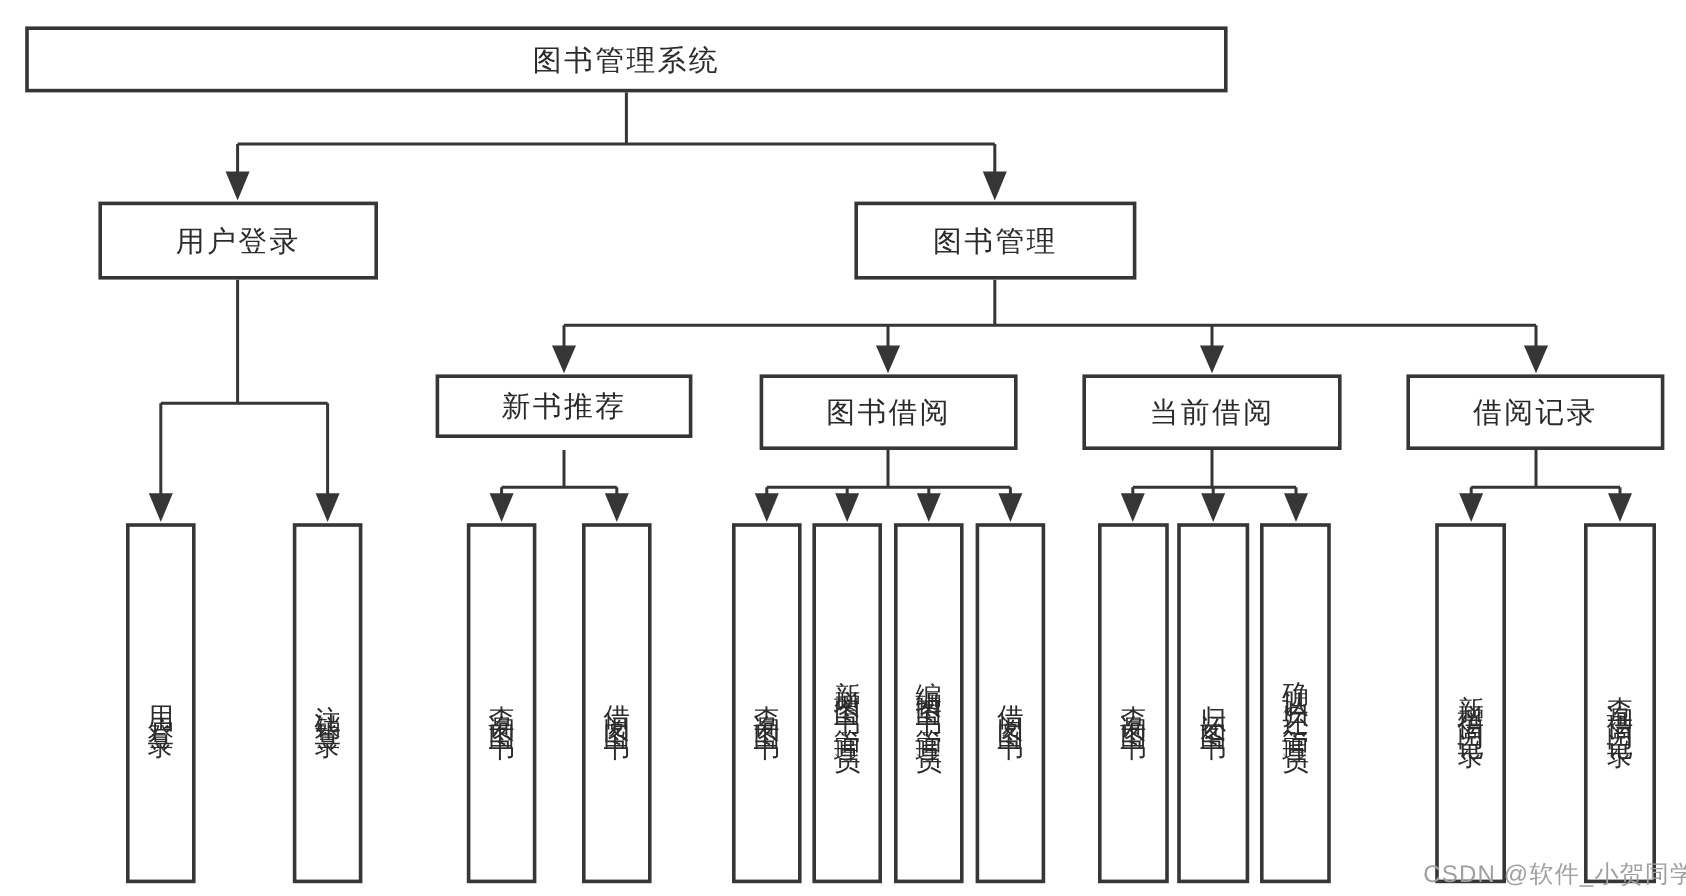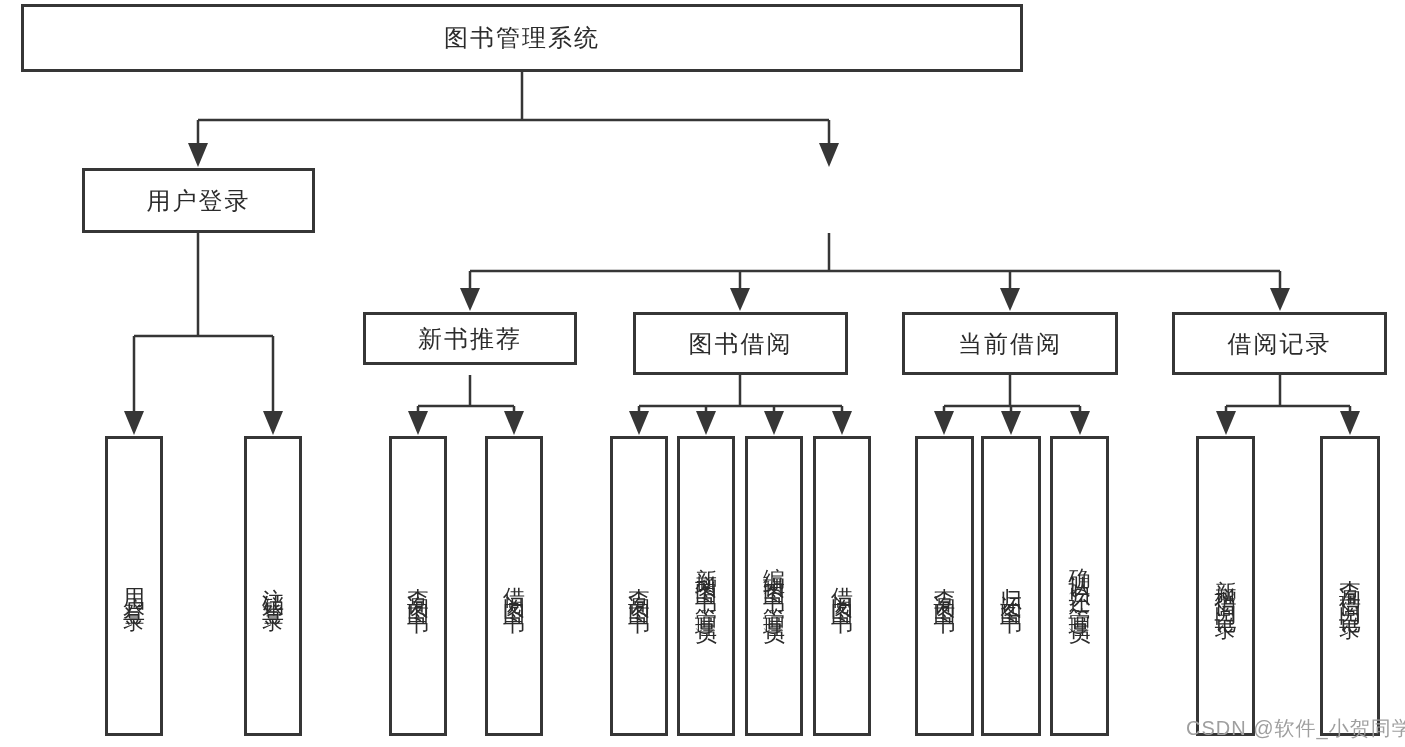--- a/index.html
+++ b/index.html
@@ -73,26 +73,29 @@
     <path d="M1010 375 V406 M944 406 H1080 M944 406 V413 M1011 406 V413 M1080 406 V413"></path>
     <polygon points="934,411 954,411 944,435"></polygon>
     <polygon points="1001,411 1021,411 1011,435"></polygon>
     <polygon points="1070,411 1090,411 1080,435"></polygon>
 
     <path d="M1280 375 V406 M1226 406 H1350 M1226 406 V413 M1350 406 V413"></path>
     <polygon points="1216,411 1236,411 1226,435"></polygon>
     <polygon points="1340,411 1360,411 1350,435"></polygon>
   </svg>
 
-  <div class="node" style="left:21px;top:4px;width:1002px;height:68px;">
+  <div class="node" style="left:21px;top:22px;width:1002px;height:55px;">
     <span class="hlabel">图书管理系统</span>
   </div>
 
   <div class="node" style="left:82px;top:168px;width:233px;height:65px;">
     <span class="hlabel">用户登录</span>
+  </div>
+  <div class="node" style="left:712px;top:168px;width:235px;height:65px;">
+    <span class="hlabel">图书管理</span>
   </div>
 
   <div class="node" style="left:363px;top:312px;width:214px;height:53px;">
     <span class="hlabel">新书推荐</span>
   </div>
   <div class="node" style="left:633px;top:312px;width:215px;height:63px;">
     <span class="hlabel">图书借阅</span>
   </div>
   <div class="node" style="left:902px;top:312px;width:216px;height:63px;">
     <span class="hlabel">当前借阅</span>

